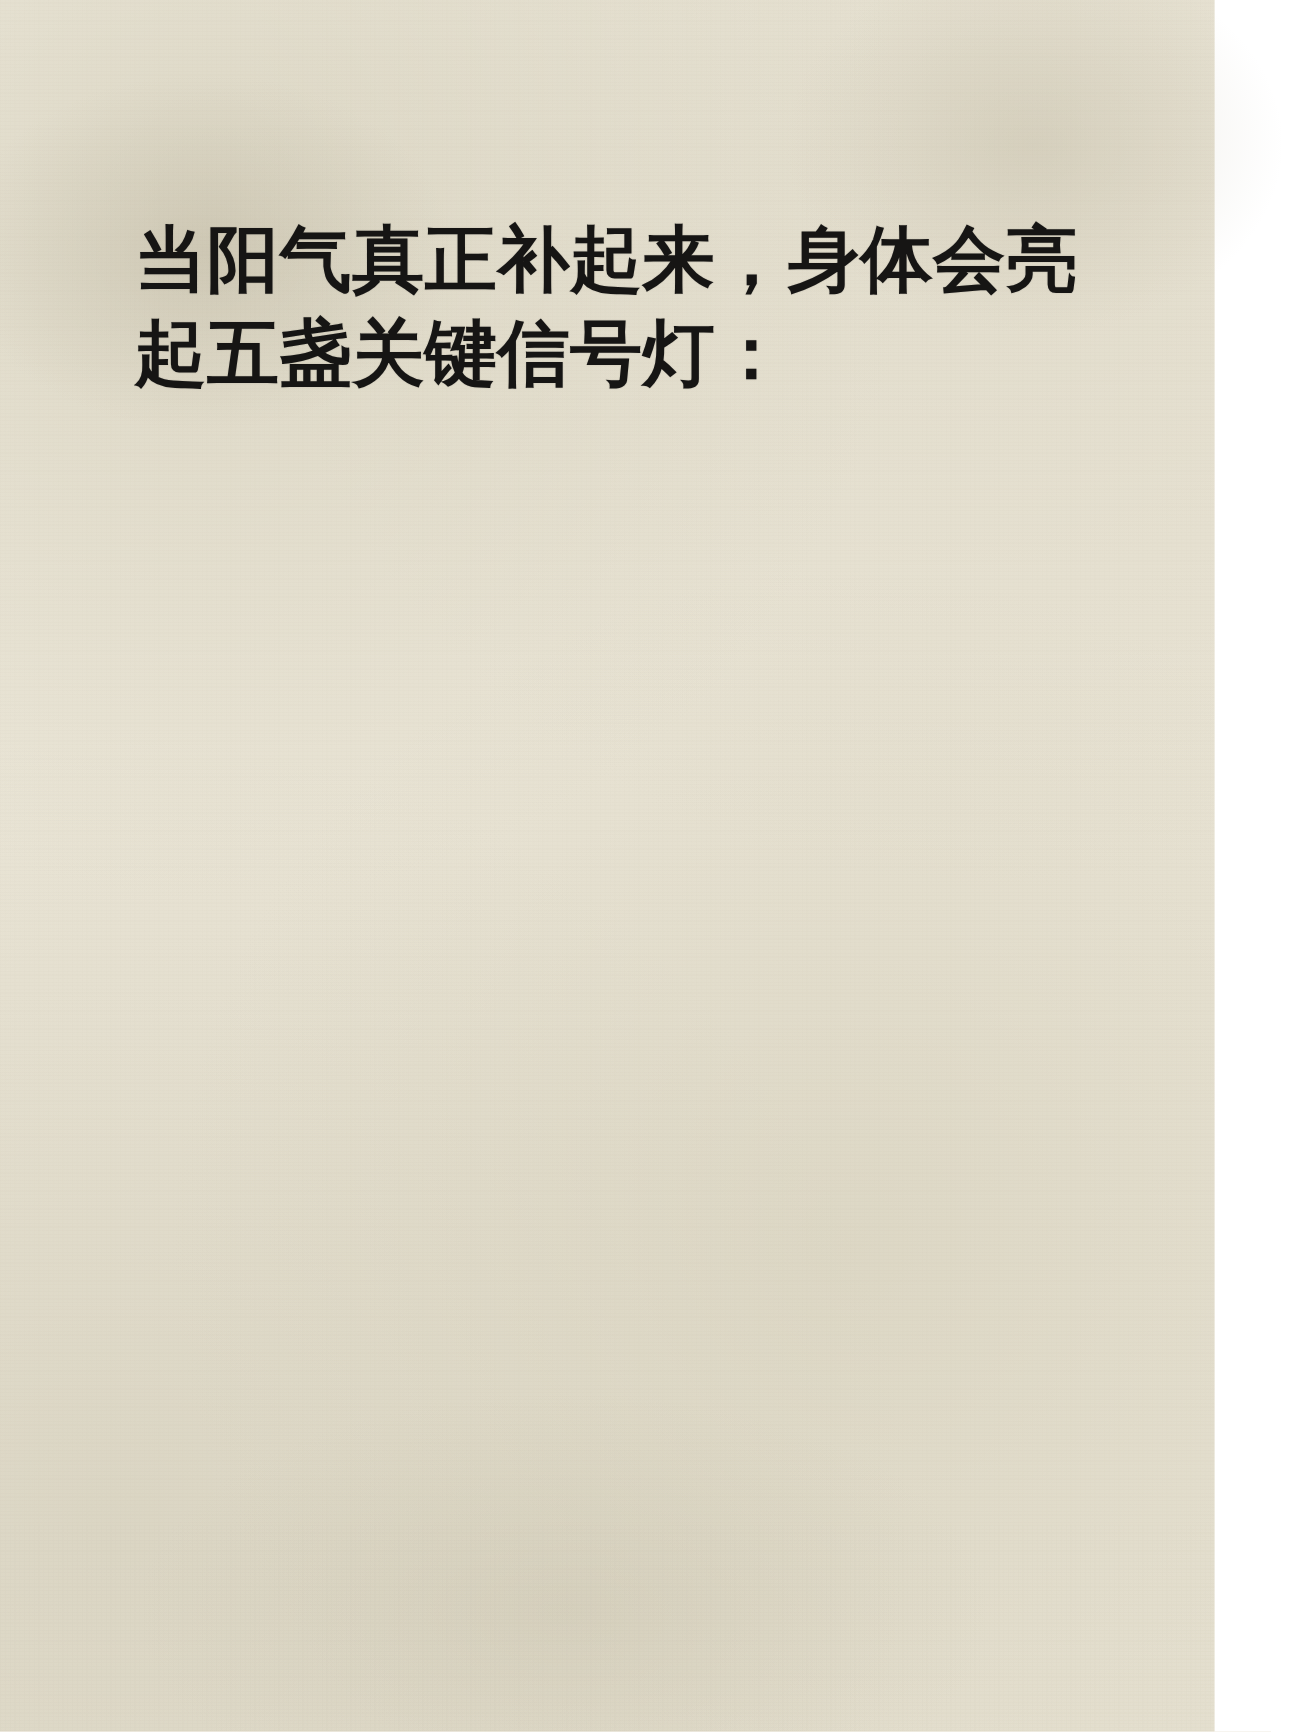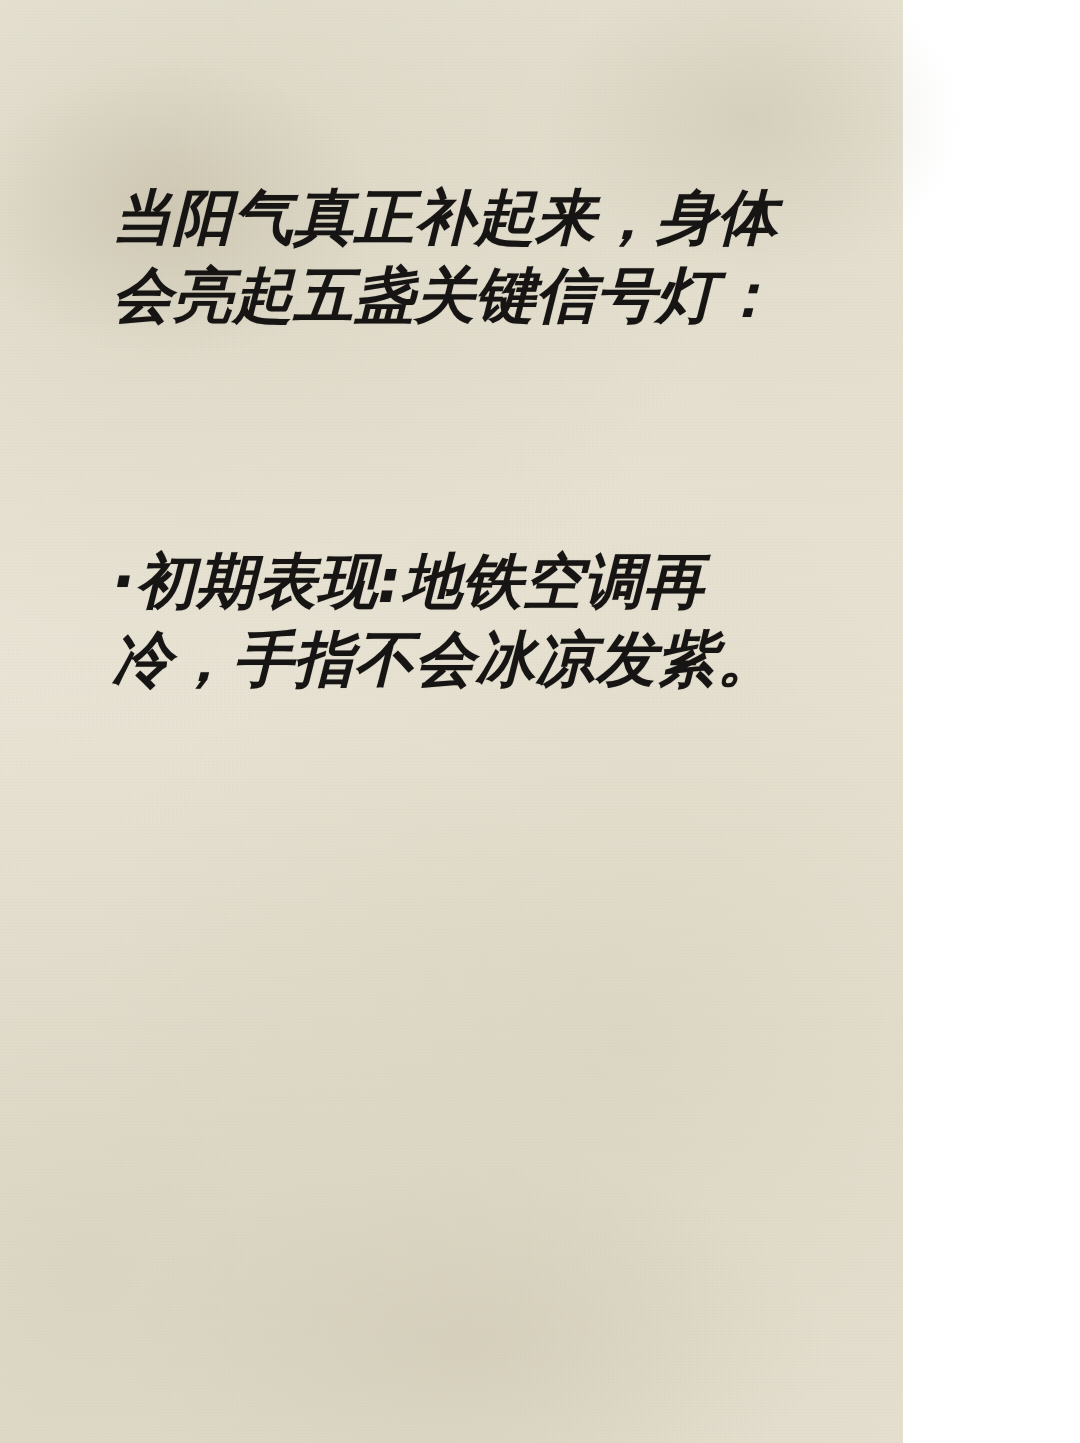--- a/index.html
+++ b/index.html
@@ -8,31 +8,30 @@
   }
   body {
     width: 1080px;
     height: 1443px;
     overflow: hidden;
     font-family: "Liberation Sans", sans-serif;
   }
 
   .page {
     position: relative;
-    width: 903px;
+    width: 1012px;
     height: 1443px;
     background-color: #eae6d8;
     background-image:
       radial-gradient(circle at 18% 12%, rgba(206, 200, 178, 0.55) 0%, rgba(206, 200, 178, 0) 38%),
       radial-gradient(circle at 82% 8%, rgba(212, 206, 186, 0.45) 0%, rgba(212, 206, 186, 0) 40%),
       radial-gradient(circle at 70% 72%, rgba(205, 199, 176, 0.40) 0%, rgba(205, 199, 176, 0) 45%),
       radial-gradient(circle at 10% 88%, rgba(200, 194, 172, 0.40) 0%, rgba(200, 194, 172, 0) 42%),
       linear-gradient(160deg, #efebde 0%, #e9e4d5 45%, #e5e0d0 100%);
     box-sizing: border-box;
-    font-style: italic;
   }
 
   
   .grain {
     position: absolute;
     inset: 0;
     pointer-events: none;
     opacity: 0.35;
     background-image:
       repeating-linear-gradient(0deg, rgba(160,152,130,0.06) 0px, rgba(160,152,130,0.06) 1px, rgba(255,255,255,0) 1px, rgba(255,255,255,0) 3px),
@@ -98,18 +97,17 @@
   <div class="grain"></div>
 
   <div class="content">
     <p class="para">当阳气真正补起来，身体会亮起五盏关键信号灯：</p>
 
     <div class="gap-title"></div>
 
 
     <div class="gap-block"></div>
 
-    <p class="para bullet-line">·初期表现:地铁空调再冷，手指不会冰凉发紫。</p>
 
     <div class="gap-small"></div>
 
   </div>
 </div>
 
 </body></html>

